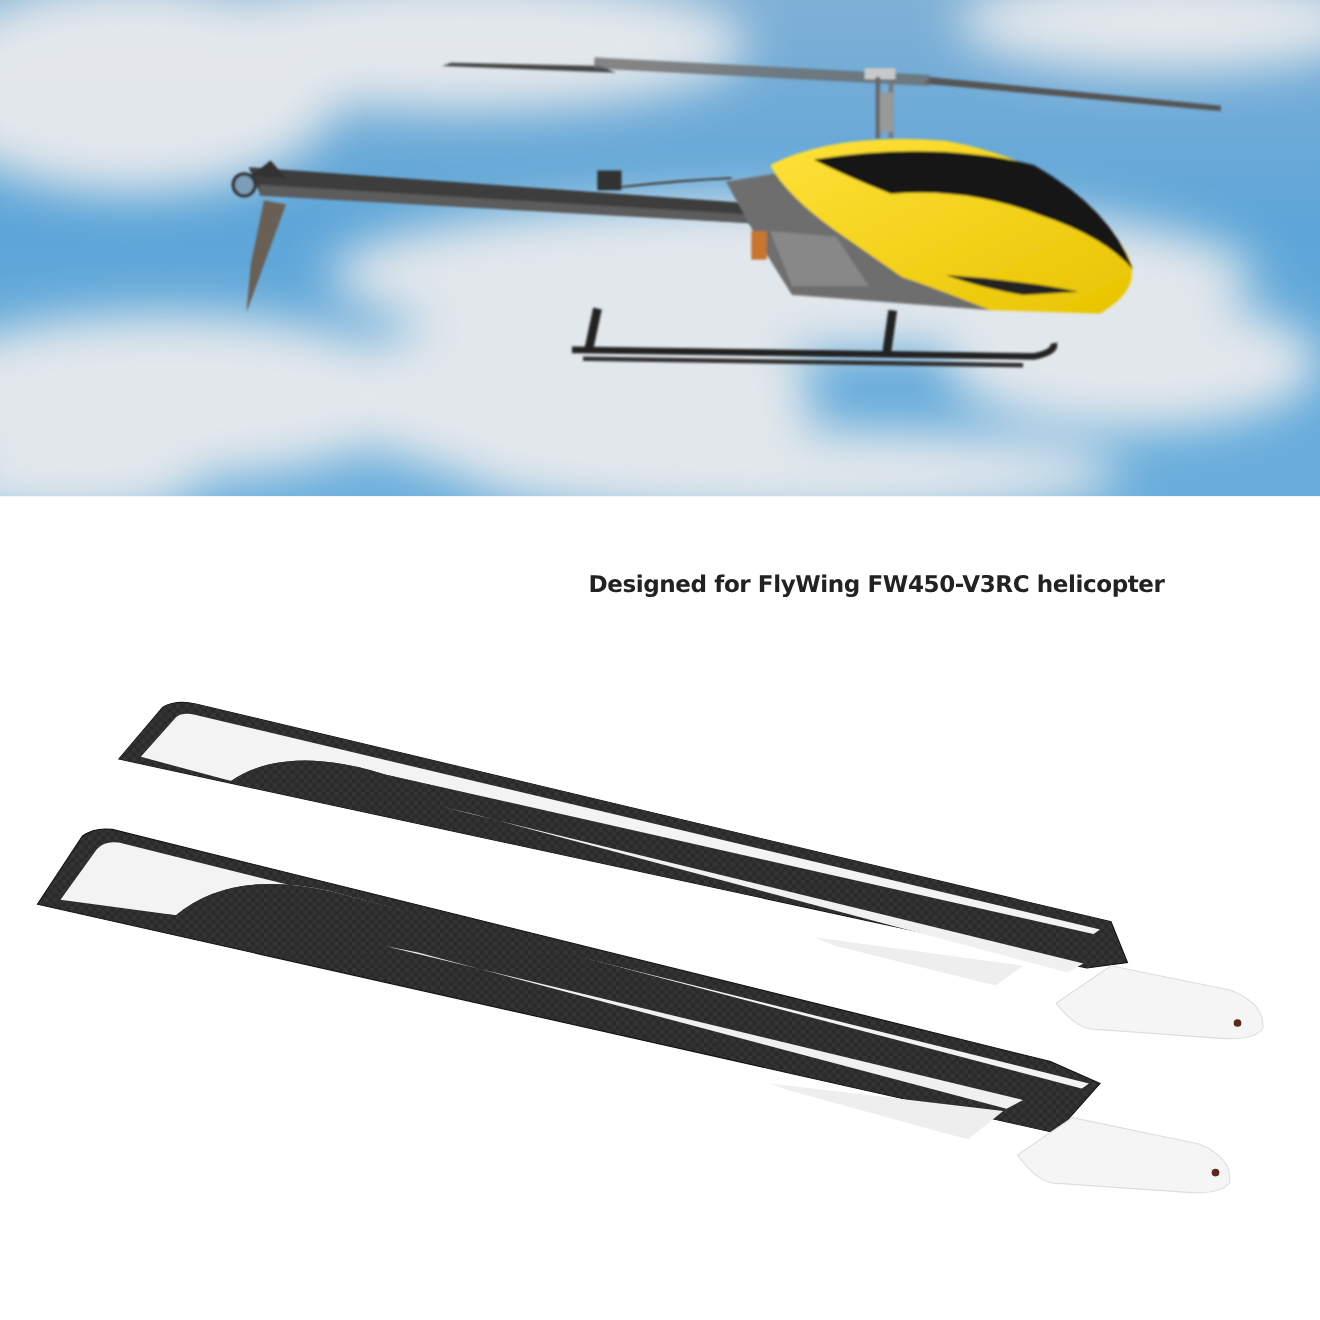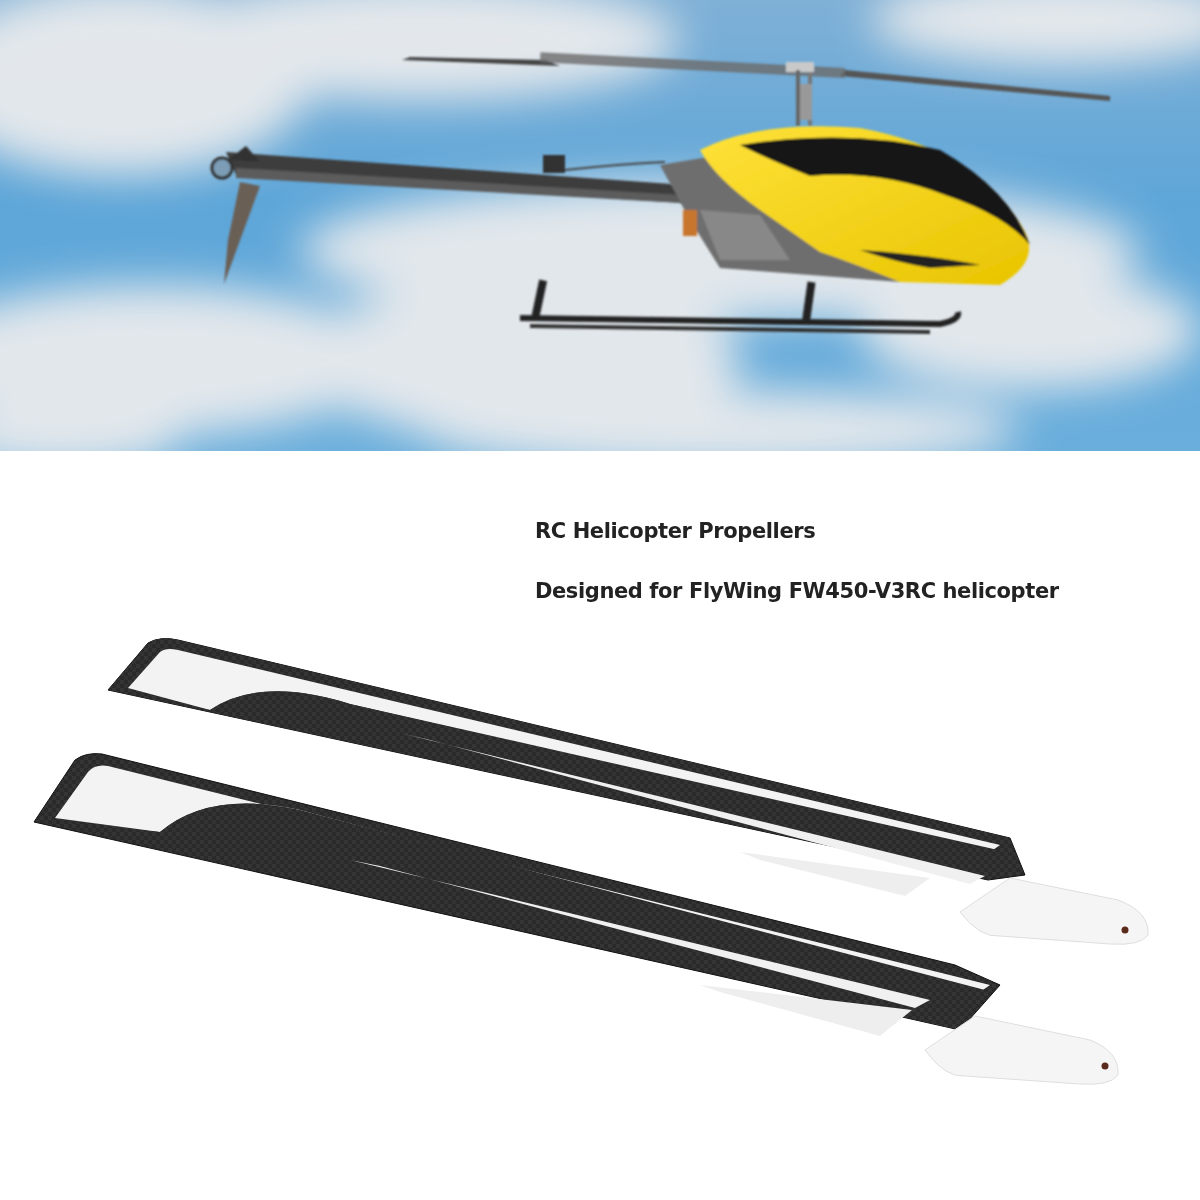--- a/index.html
+++ b/index.html
@@ -74,21 +74,20 @@
 
       <rect x="535" y="280" width="8" height="40" fill="#222" transform="rotate(12 539 300)"></rect>
       <rect x="805" y="282" width="8" height="38" fill="#222" transform="rotate(8 809 300)"></rect>
       <path d="M520,318 L940,324 Q960,320 958,312" stroke="#222" stroke-width="6" fill="none"></path>
       <path d="M530,326 L930,332" stroke="#333" stroke-width="4" fill="none"></path>
     </g>
   </svg>
 </div>
 
 <div class="text-block">
-  <div class="line">RC Helicopter Propellers</div>
   <div class="line">Designed for FlyWing FW450-V3RC helicopter</div>
 </div>
 
 <div class="blades">
   <svg width="1200" height="580" viewBox="0 620 1200 580">
     <defs>
       <pattern id="carbon" width="8" height="8" patternUnits="userSpaceOnUse">
         <rect width="8" height="8" fill="#2a2a2a"></rect>
         <rect width="4" height="4" fill="#353535"></rect>
         <rect x="4" y="4" width="4" height="4" fill="#323232"></rect>

